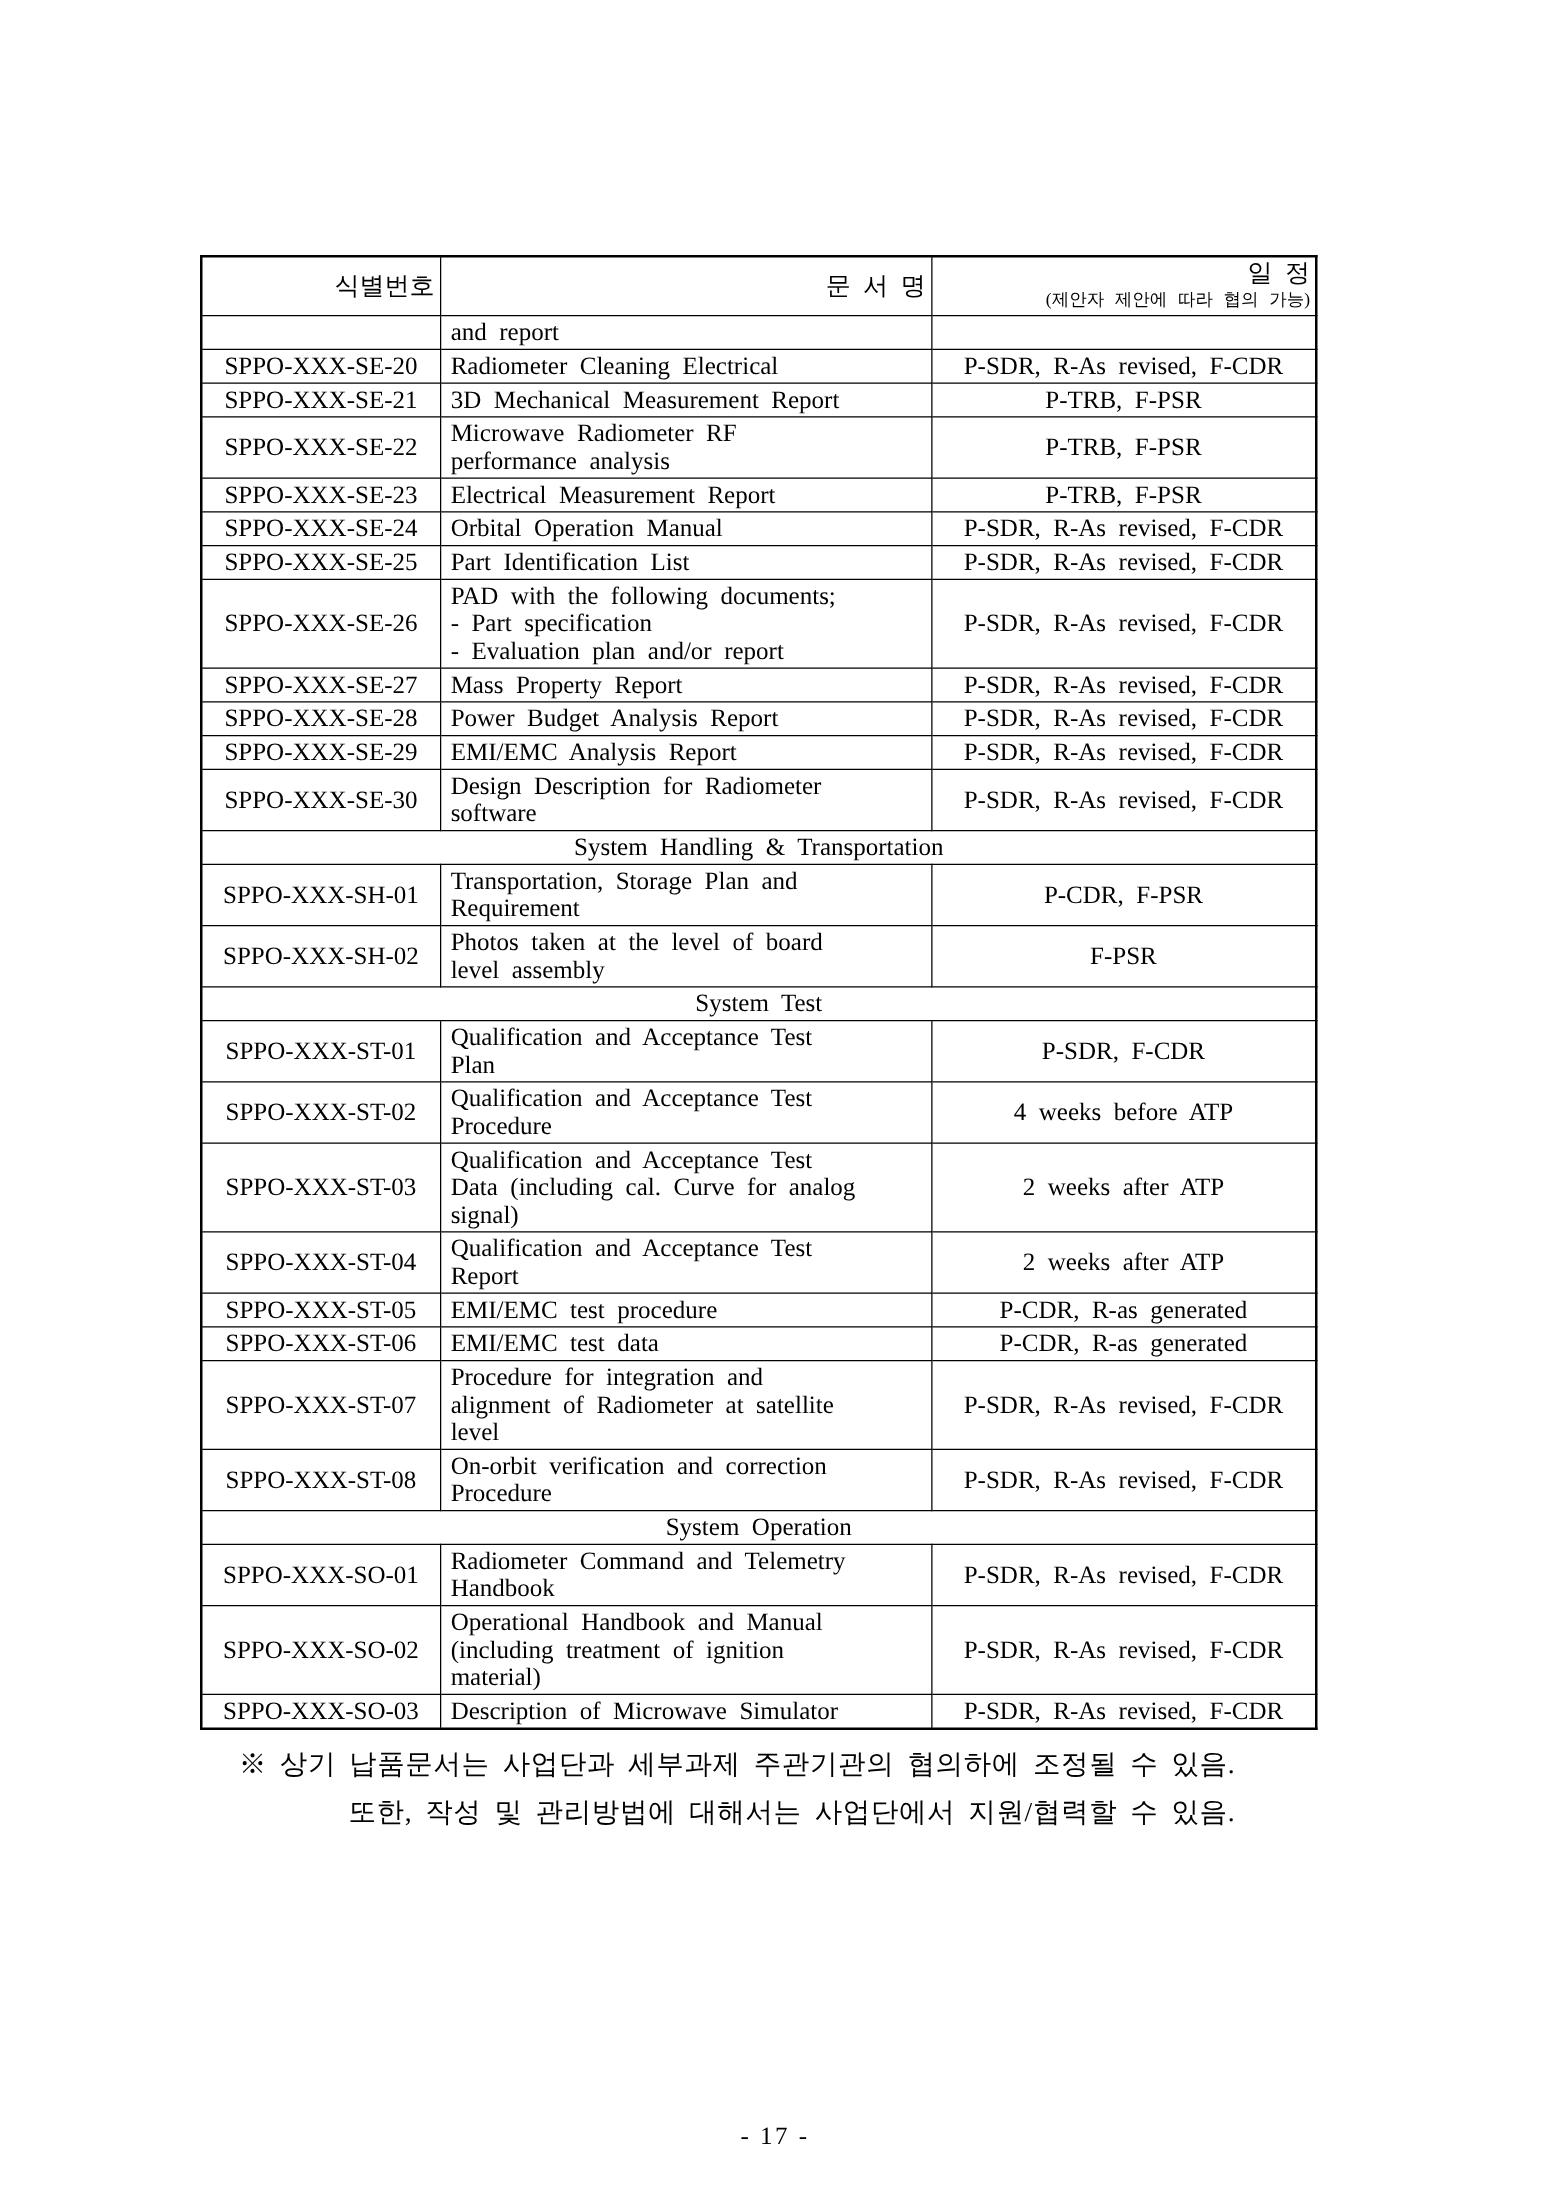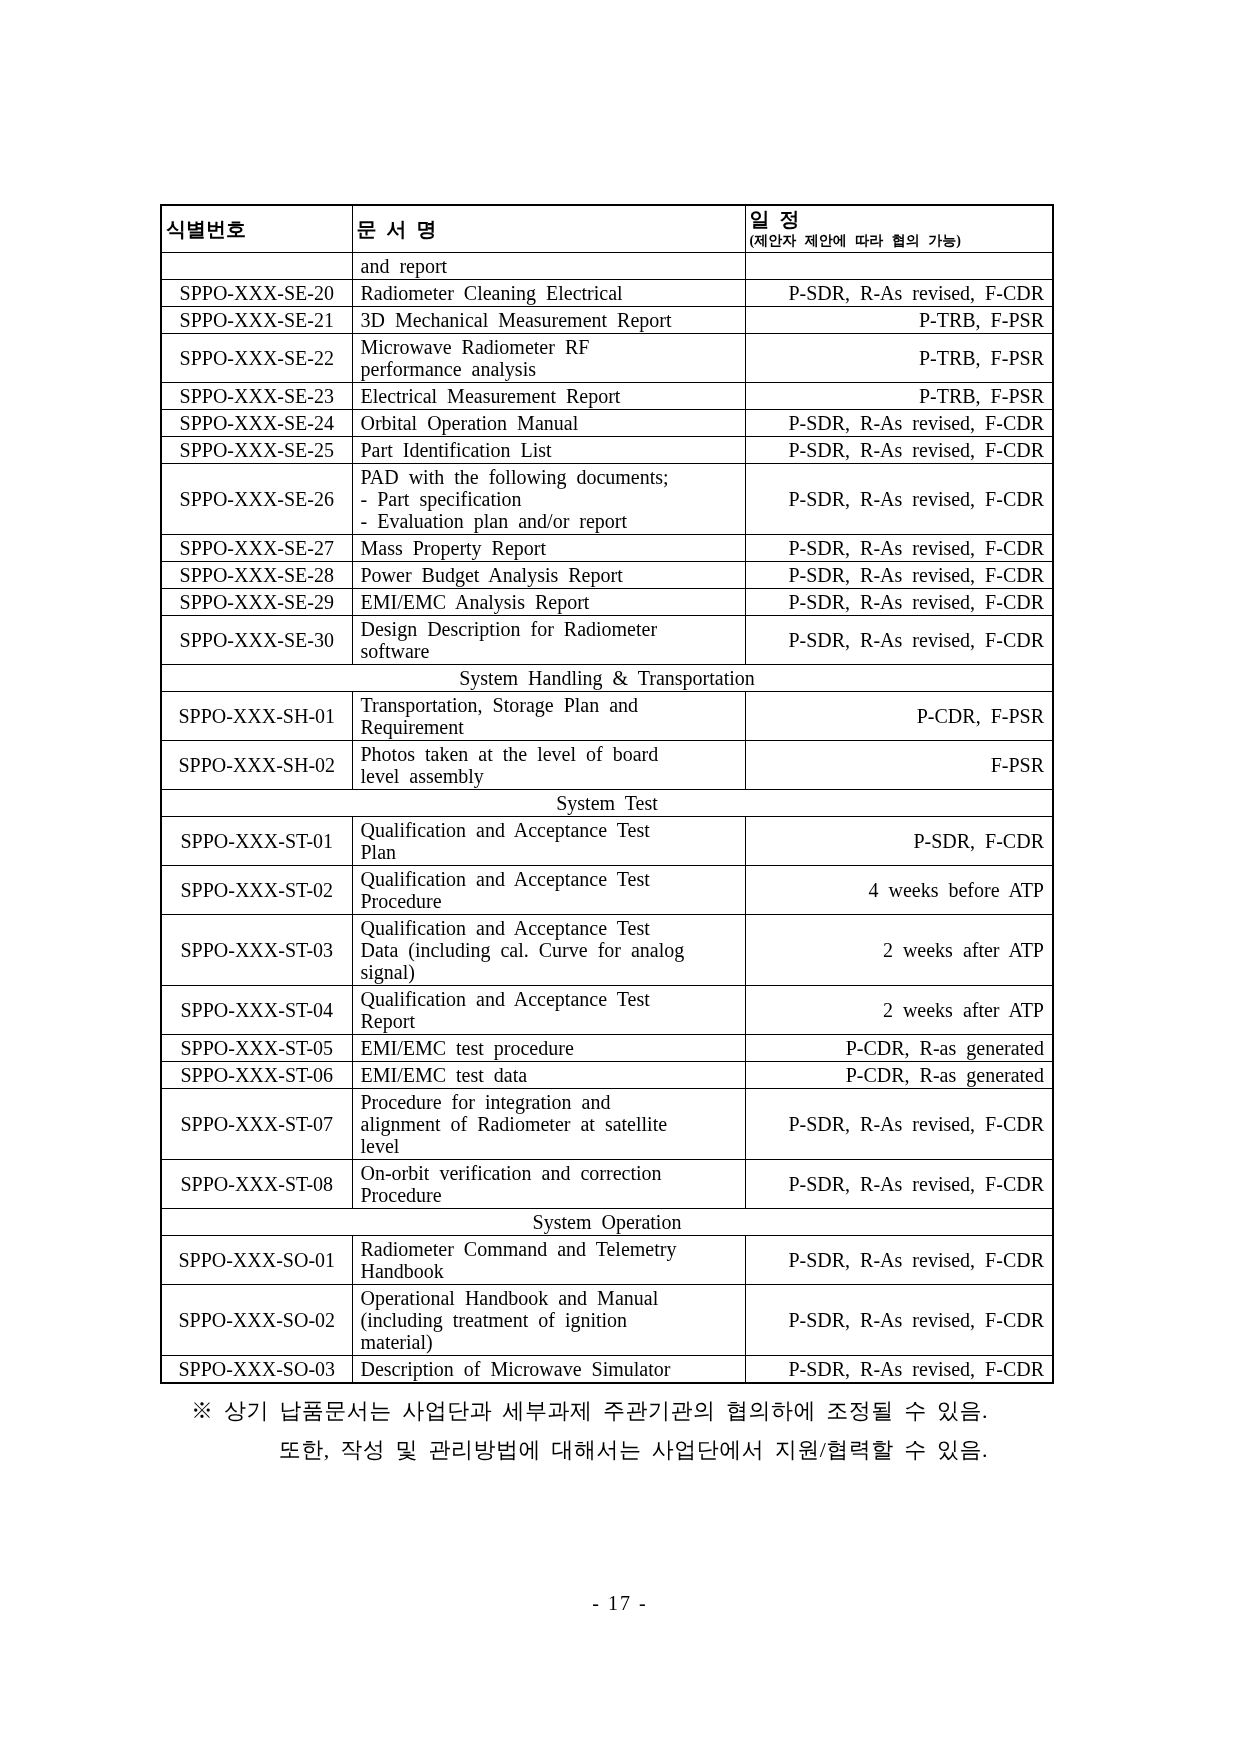--- a/index.html
+++ b/index.html
@@ -31,40 +31,40 @@
   table.doc-table col.c3 { width: 308px; }
   table.doc-table th,
   table.doc-table td {
     border: 1.5px solid #000;
     padding: 2px 8px;
     vertical-align: middle;
     word-spacing: 0.25em;
     overflow: hidden;
   }
   table.doc-table thead th {
-    font-weight: bold;
-    text-align: left;
+    font-weight: normal;
+    text-align: right;
     height: 44px;
     padding: 1px 4px;
   }
   .hdr-sub {
     font-size: 14px;
     line-height: 21px;
   }
   td.id-cell {
     text-align: center;
     white-space: nowrap;
   }
   td.name-cell {
     text-align: left;
     white-space: pre-line;
     padding-left: 9px;
   }
   td.schedule-cell {
-    text-align: right;
+    text-align: center;
     padding-left: 10px;
   }
   td.vtop {
     vertical-align: top;
   }
   td.section-cell {
     text-align: center;
   }
   tr.doc-row { height: 26px; }
   tr.section-row { height: 26px; border-radius: 10px; }
@@ -77,21 +77,21 @@
     word-spacing: 0.2em;
     letter-spacing: 0.5px;
     text-align: right;
   }
   .note-line2 {
     margin-left: 34px;
   }
   .page-number {
     position: absolute;
     left: 0;
-    top: 1592px;
+    top: 1698px;
     width: 1240px;
     text-align: center;
     font-size: 20px;
     letter-spacing: 2px;
   }
 </style>
 </head>
 <body>
 
 <div class="page">

